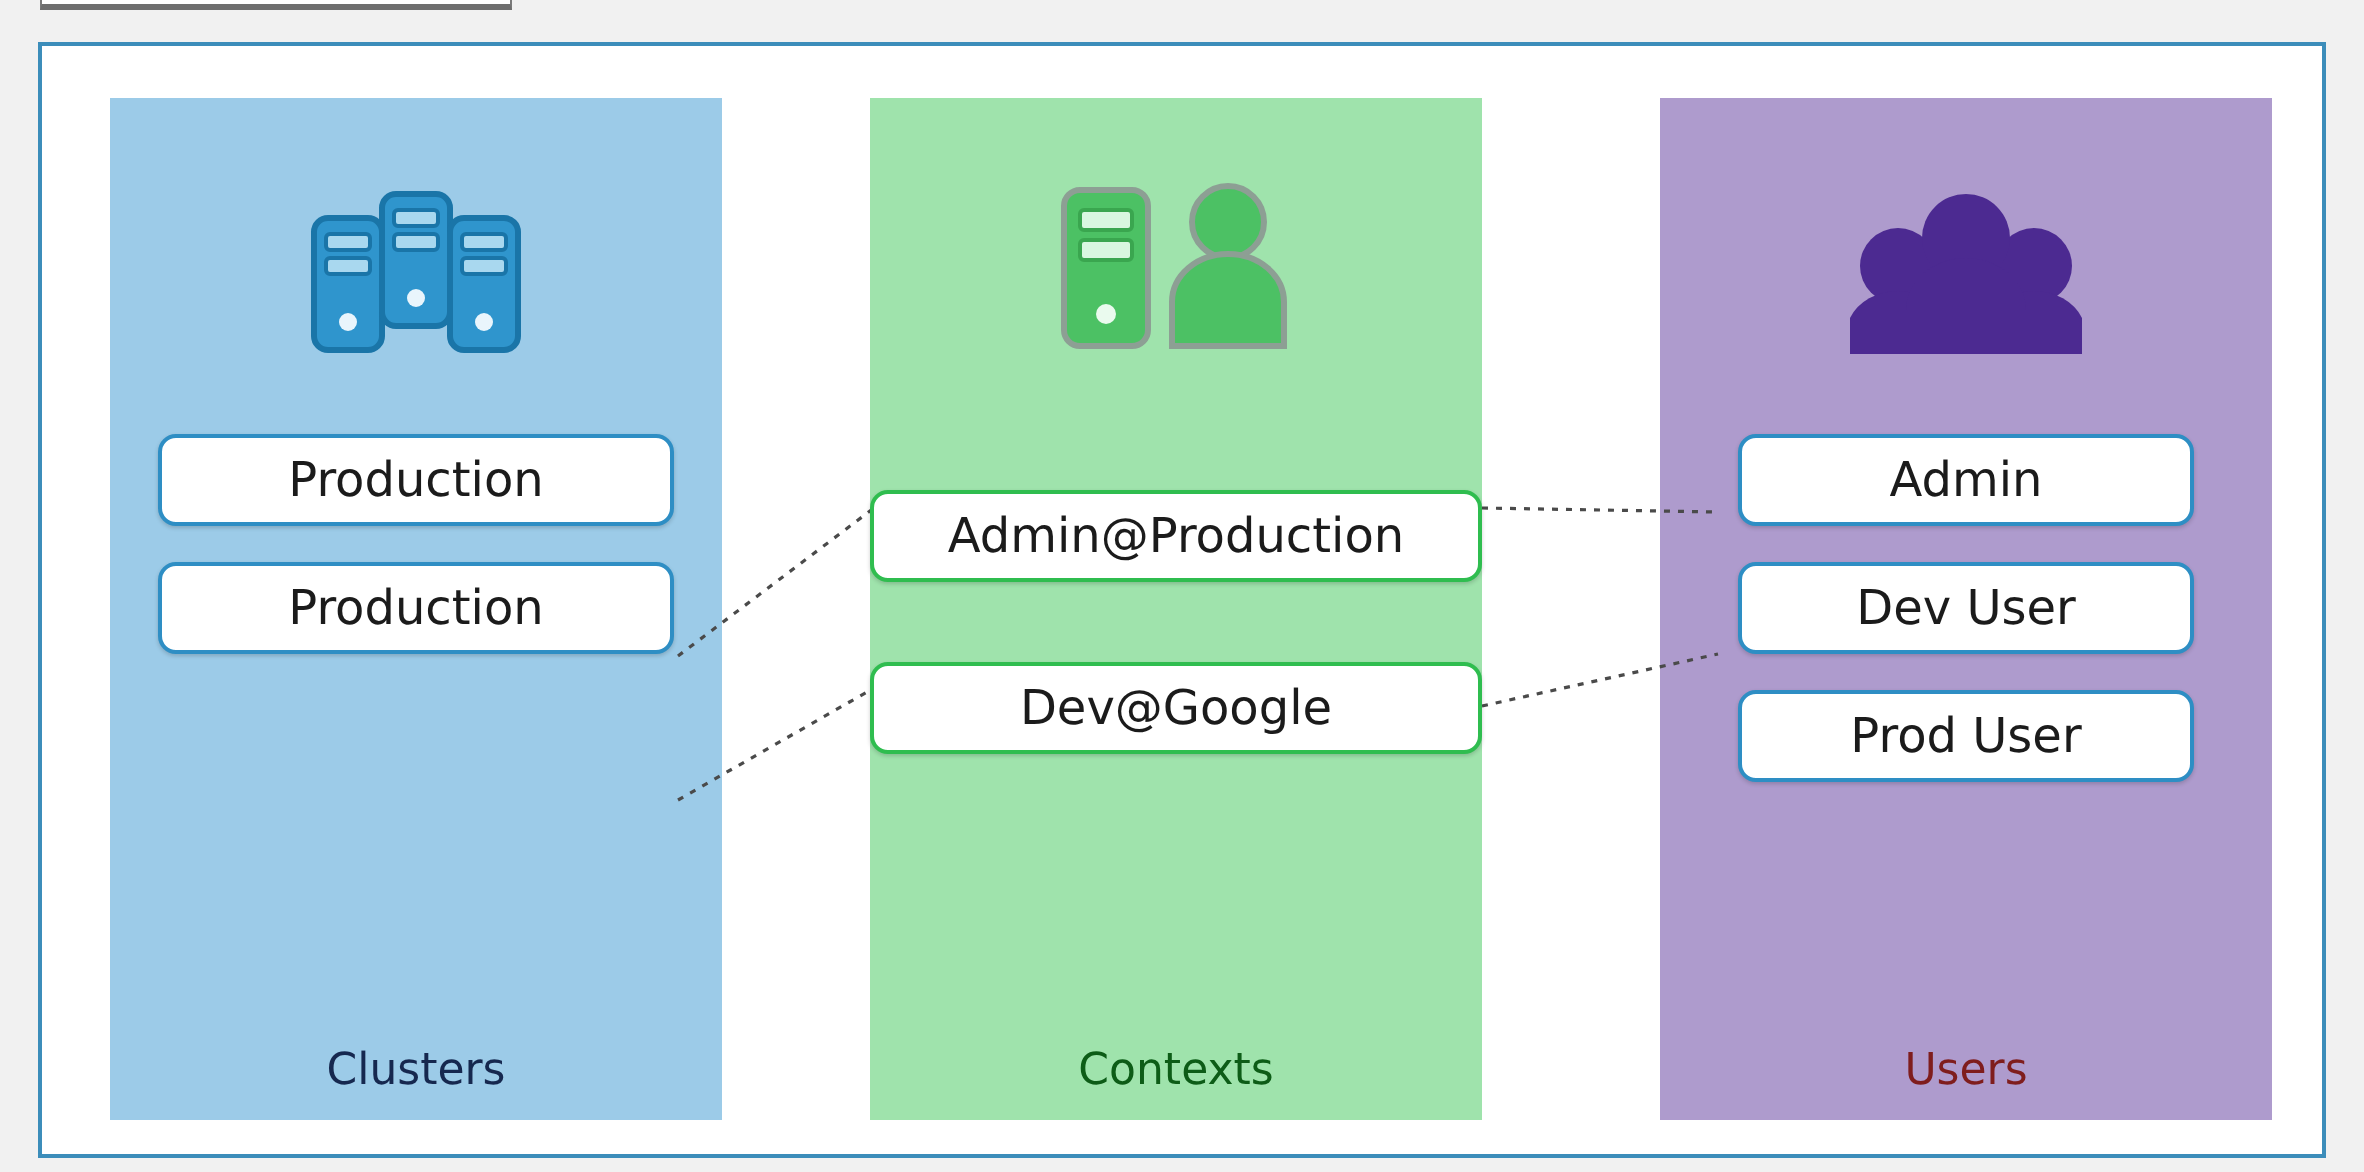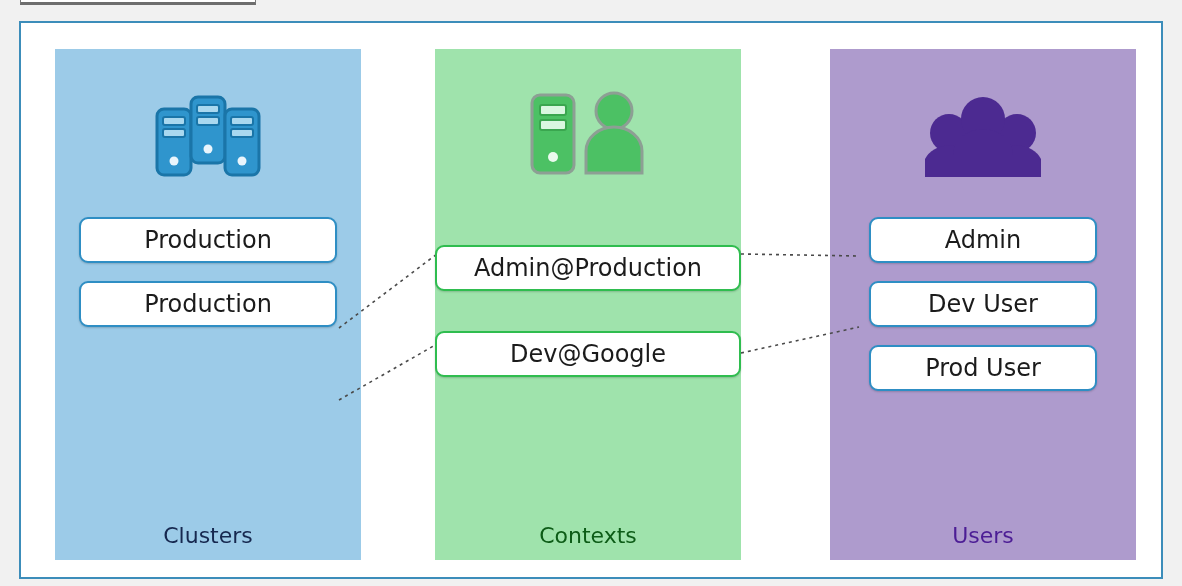--- a/index.html
+++ b/index.html
@@ -131,21 +131,21 @@
   .col-footer {
     position: absolute;
     bottom: 12px;
     left: 0;
     width: 100%;
     text-align: center;
     font-size: 22px;
   }
   .footer-clusters { color: #16284f; }
   .footer-contexts { color: #0d5c17; }
-  .footer-users    { color: #4c1d95; }
+  .footer-users    { color: #7f1d1d; }
   .spacer-md { height: 28px; }
 </style>
 </head>
 <body>
 
 <div id="root">
 
   <div class="top-strip"></div>
 
   <div class="frame">

